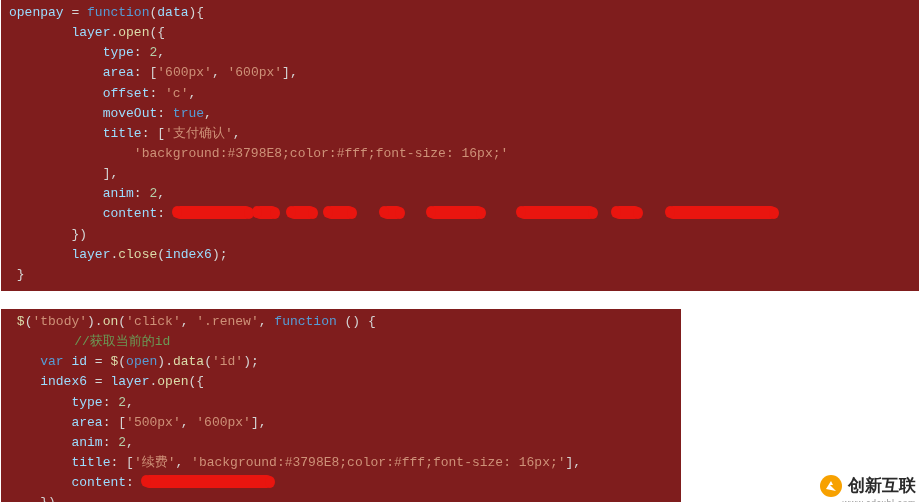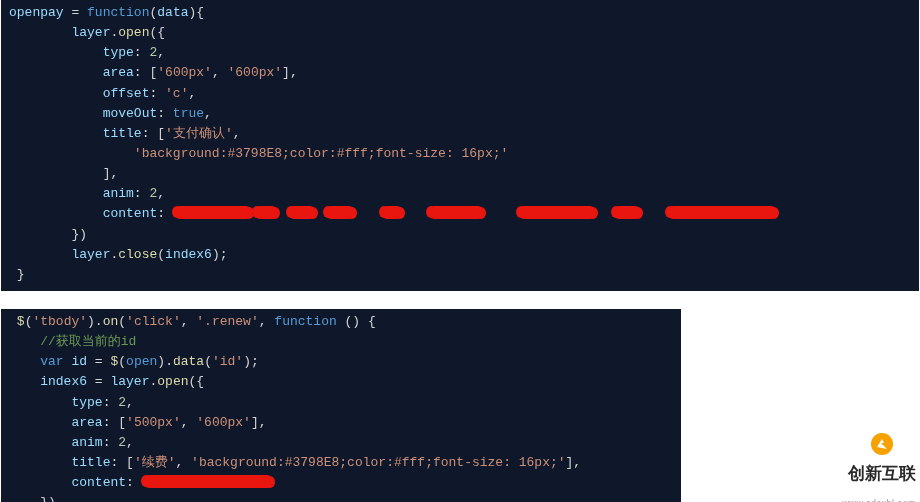--- a/index.html
+++ b/index.html
@@ -4,36 +4,36 @@
 <style>
   * { margin: 0; padding: 0; box-sizing: border-box; }
   body {
     background: #fff;
     font-family: "Consolas", "Monaco", "Courier New", monospace;
     font-size: 13px;
     line-height: 1.55;
     width: 920px;
   }
   .editor {
-    background: #0f172a;
+    background: #7f1d1d;
     color: #d4d4d4;
     padding: 3px 0 6px 8px;
     overflow: hidden;
     position: relative;
   }
   .editor.first { margin: 0 1px 0 1px; }
   .editor.second { margin: 18px 1px 0 1px; width: 680px; }
   pre { font-family: inherit; white-space: pre; }
   .kw   { color: #569cd6; }   
   .func { color: #dcdcaa; }   
   .obj  { color: #9cdcfe; }   
   .str  { color: #ce9178; }   
   .num  { color: #b5cea8; }   
   .pun  { color: #d4d4d4; }   
-  .cmt  { color: #6a9955; }   
+  .cmt  { color: #6a9955; margin-left: 34px; }   
   .params { color: #9cdcfe; }
   .redact {
     display: inline-block;
     vertical-align: middle;
     height: 13px;
     background: #e9150f;
     border-radius: 6px / 50%;
     margin: 0 1px;
     position: relative;
     top: -1px;
@@ -43,30 +43,29 @@
     position:absolute;
     background:#e9150f;
     border-radius:50%;
     width:10px; height:12px;
   }
   .redact::before { left:-2px; top:0; }
   .redact::after  { right:-2px; top:1px; }
   .watermark {
     position: fixed;
     right: 4px;
-    bottom: 15px;
+    bottom: 3px;
     display: flex;
     align-items: center;
     font-family: "Microsoft YaHei", sans-serif;
     font-weight: 700;
     font-size: 17px;
     color: #2a2a2a;
     pointer-events: none;
     gap: 4px;
-    flex-direction: column;
   }
   .watermark svg { display:block; }
   .wm-sub {
     position:fixed;
     right:4px;
     bottom:-9px;
     font-family:"Microsoft YaHei",sans-serif;
     font-size:9px;
     color:#999;
     letter-spacing:0.5px;

